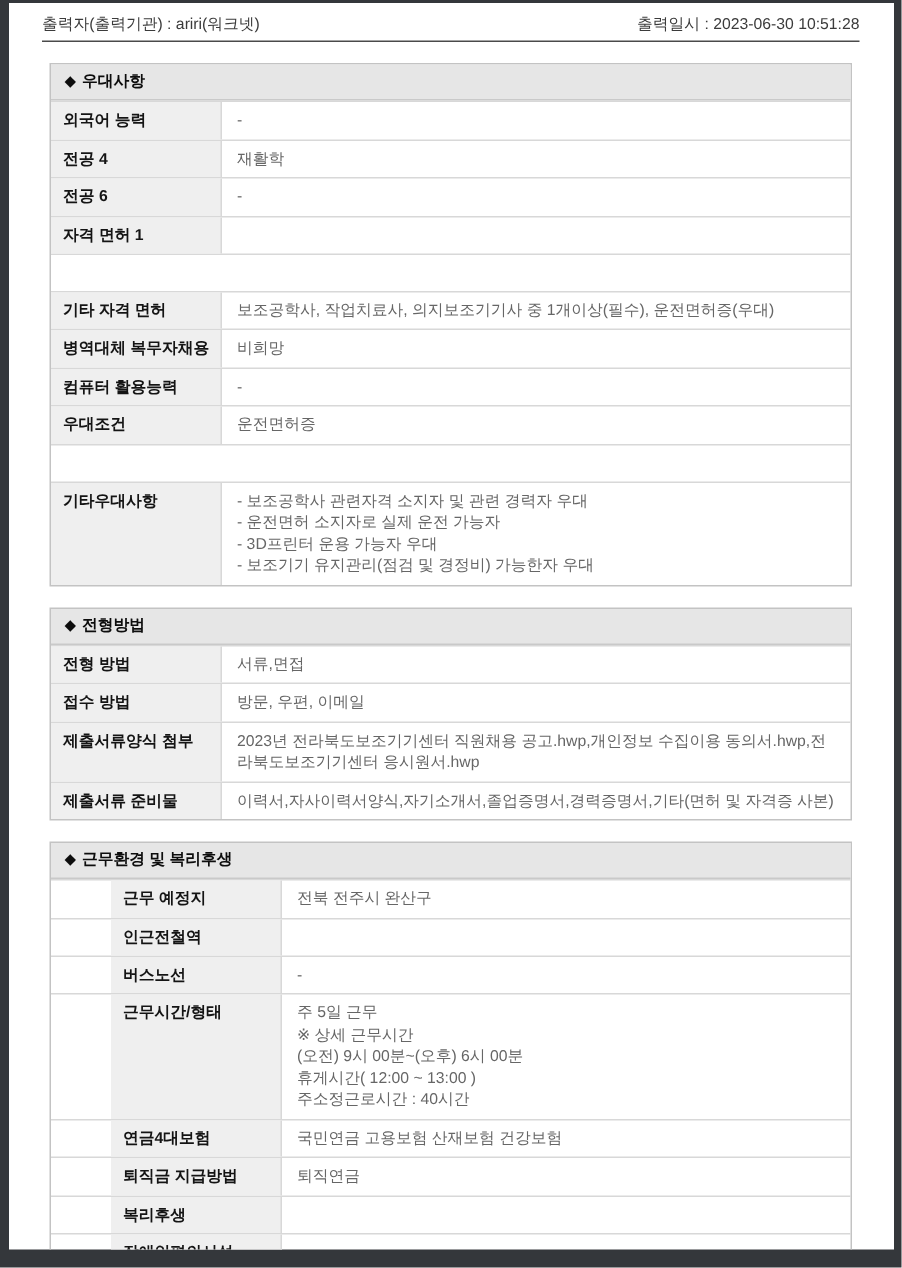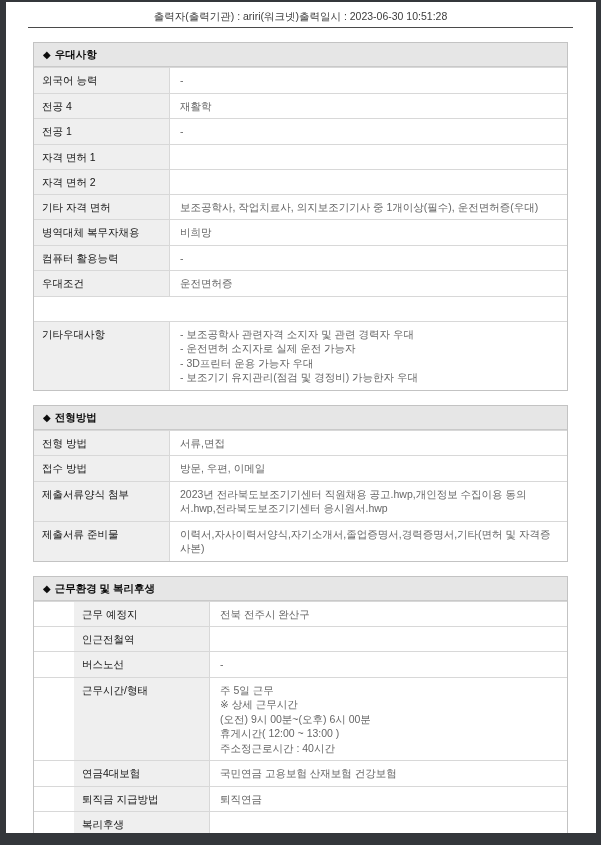--- a/index.html
+++ b/index.html
@@ -14,21 +14,21 @@
     position:absolute;
     top:2px;left:6px;right:5px;bottom:12px;
     background:#ffffff;
     overflow:hidden;
   }
   .meta{
     margin:7px 23px 0 22px;
     padding-bottom:4px;
     border-bottom:1px solid #4a4a4a;
     display:flex;
-    justify-content:center;
+    justify-content:space-between;
     align-items:flex-end;
     font-size:10.5px;
     line-height:14px;
     color:#3b3b3b;
   }
   .section{
     margin:14px 28px 0 27px;
     border:1px solid #c3c3c3;
     font-size:10.5px;
   }
@@ -44,25 +44,25 @@
     gap:4px;
   }
   .diamond{font-size:10px;line-height:15px;}
   .row{
     display:flex;
     border-top:1px solid #d8d8d8;
   }
   .row:first-of-type{border-top:none;}
   .cell-label{
     flex:none;
-    width:136px;
+    width:114px;
     box-sizing:border-box;
     background:#efefef;
     border-right:1px solid #d8d8d8;
-    font-weight:normal;
+    font-weight:bold;
     color:#141414;
     padding:5px 2px 5px 8px;
     line-height:14px;
   }
   .cell-value{
     flex:1;
     color:#666666;
     padding:5px 8px 5px 10px;
     line-height:14.5px;
     white-space:pre-line;
@@ -91,29 +91,28 @@
     </div>
     <div class="row">
       <div class="cell-label">외국어 능력</div>
       <div class="cell-value">-</div>
     </div>
     <div class="row">
       <div class="cell-label">전공 4</div>
       <div class="cell-value">재활학</div>
     </div>
     <div class="row">
-      <div class="cell-label">전공 1</div>
+      <div class="cell-label">전공 6</div>
       <div class="cell-value">-</div>
     </div>
     <div class="row">
       <div class="cell-label">자격 면허 1</div>
       <div class="cell-value"></div>
     </div>
     <div class="row">
-      <div class="cell-label">자격 면허 2</div>
       <div class="cell-value"></div>
     </div>
     <div class="row">
       <div class="cell-label">기타 자격 면허</div>
       <div class="cell-value">보조공학사, 작업치료사, 의지보조기기사 중 1개이상(필수), 운전면허증(우대)</div>
     </div>
     <div class="row tall">
       <div class="cell-label">병역대체 복무자채용</div>
       <div class="cell-value">비희망</div>
     </div>

